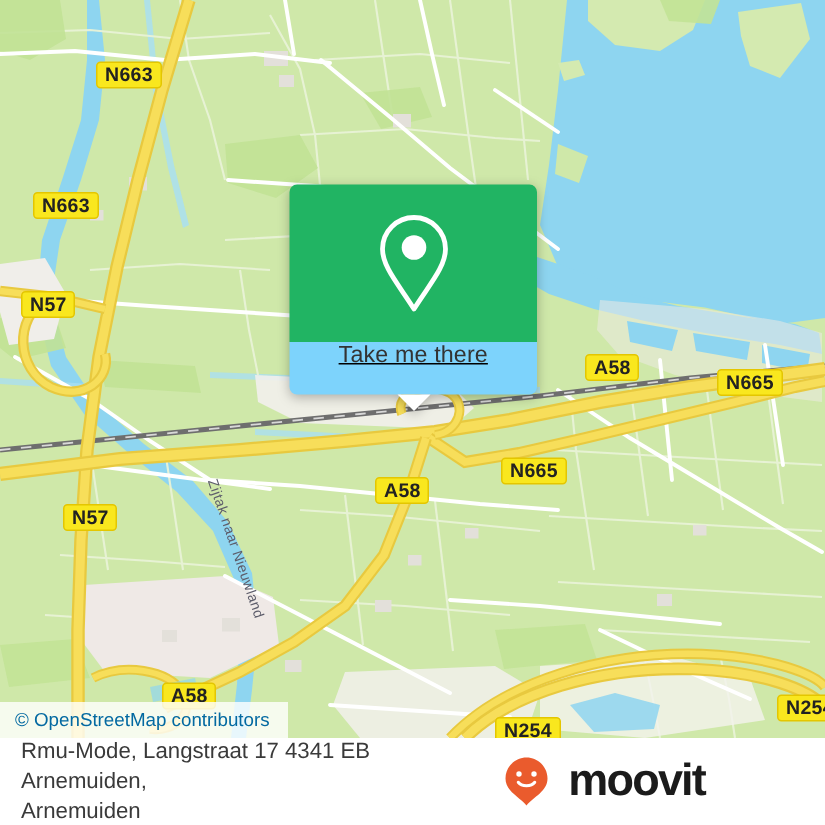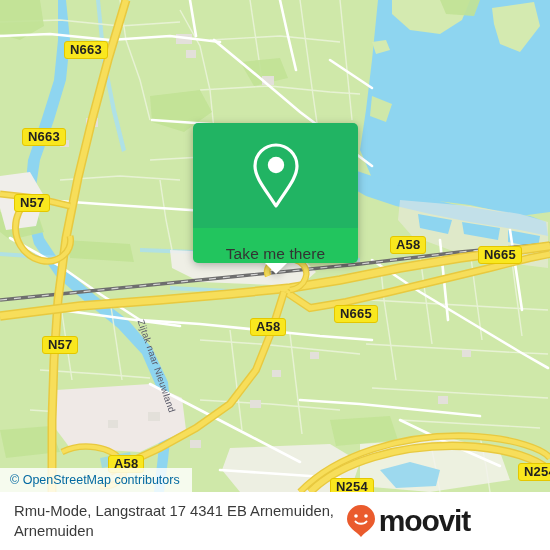--- a/index.html
+++ b/index.html
@@ -73,24 +73,25 @@
     filter: drop-shadow(0 2px 4px rgba(0,0,0,0.28));
   }
   #card-green {
     height: 105px;
     background: #21b463;
     border-radius: 5px 5px 0 0;
     display: flex; align-items: center; justify-content: center;
   }
   #card-footer {
     height: 35px;
-    background: #22c55e;
+    background: #7dd3fc;
     border-radius: 0 0 5px 5px;
-    display: flex; align-items: flex-end; justify-content: center;
+    display: flex; align-items: flex-start; justify-content: center;
     position: relative;
+    text-decoration: underline;
   }
   #card-label {
     color: #333333;
     font-size: 15.5px;
     letter-spacing: 0.1px;
   }
   #card-tail {
     position: absolute;
     left: 50%; bottom: -11px;
     margin-left: -11px;
@@ -114,21 +115,21 @@
     padding-left: 14px;
     padding-right: 6px;
     color: #3a3a3a;
     font-size: 14.8px;
     line-height: 20px;
     max-width: 385px;
   }
   #brand {
     display: flex; align-items: center;
     padding-right: 14px;
-    gap: 3px;
+    gap: 13px;
   }
   #brand-word {
     color: #1b1b1b;
     font-size: 30px;
     font-weight: bold;
     letter-spacing: -1.2px;
     line-height: 30px;
   }
 </style>
 </head>

